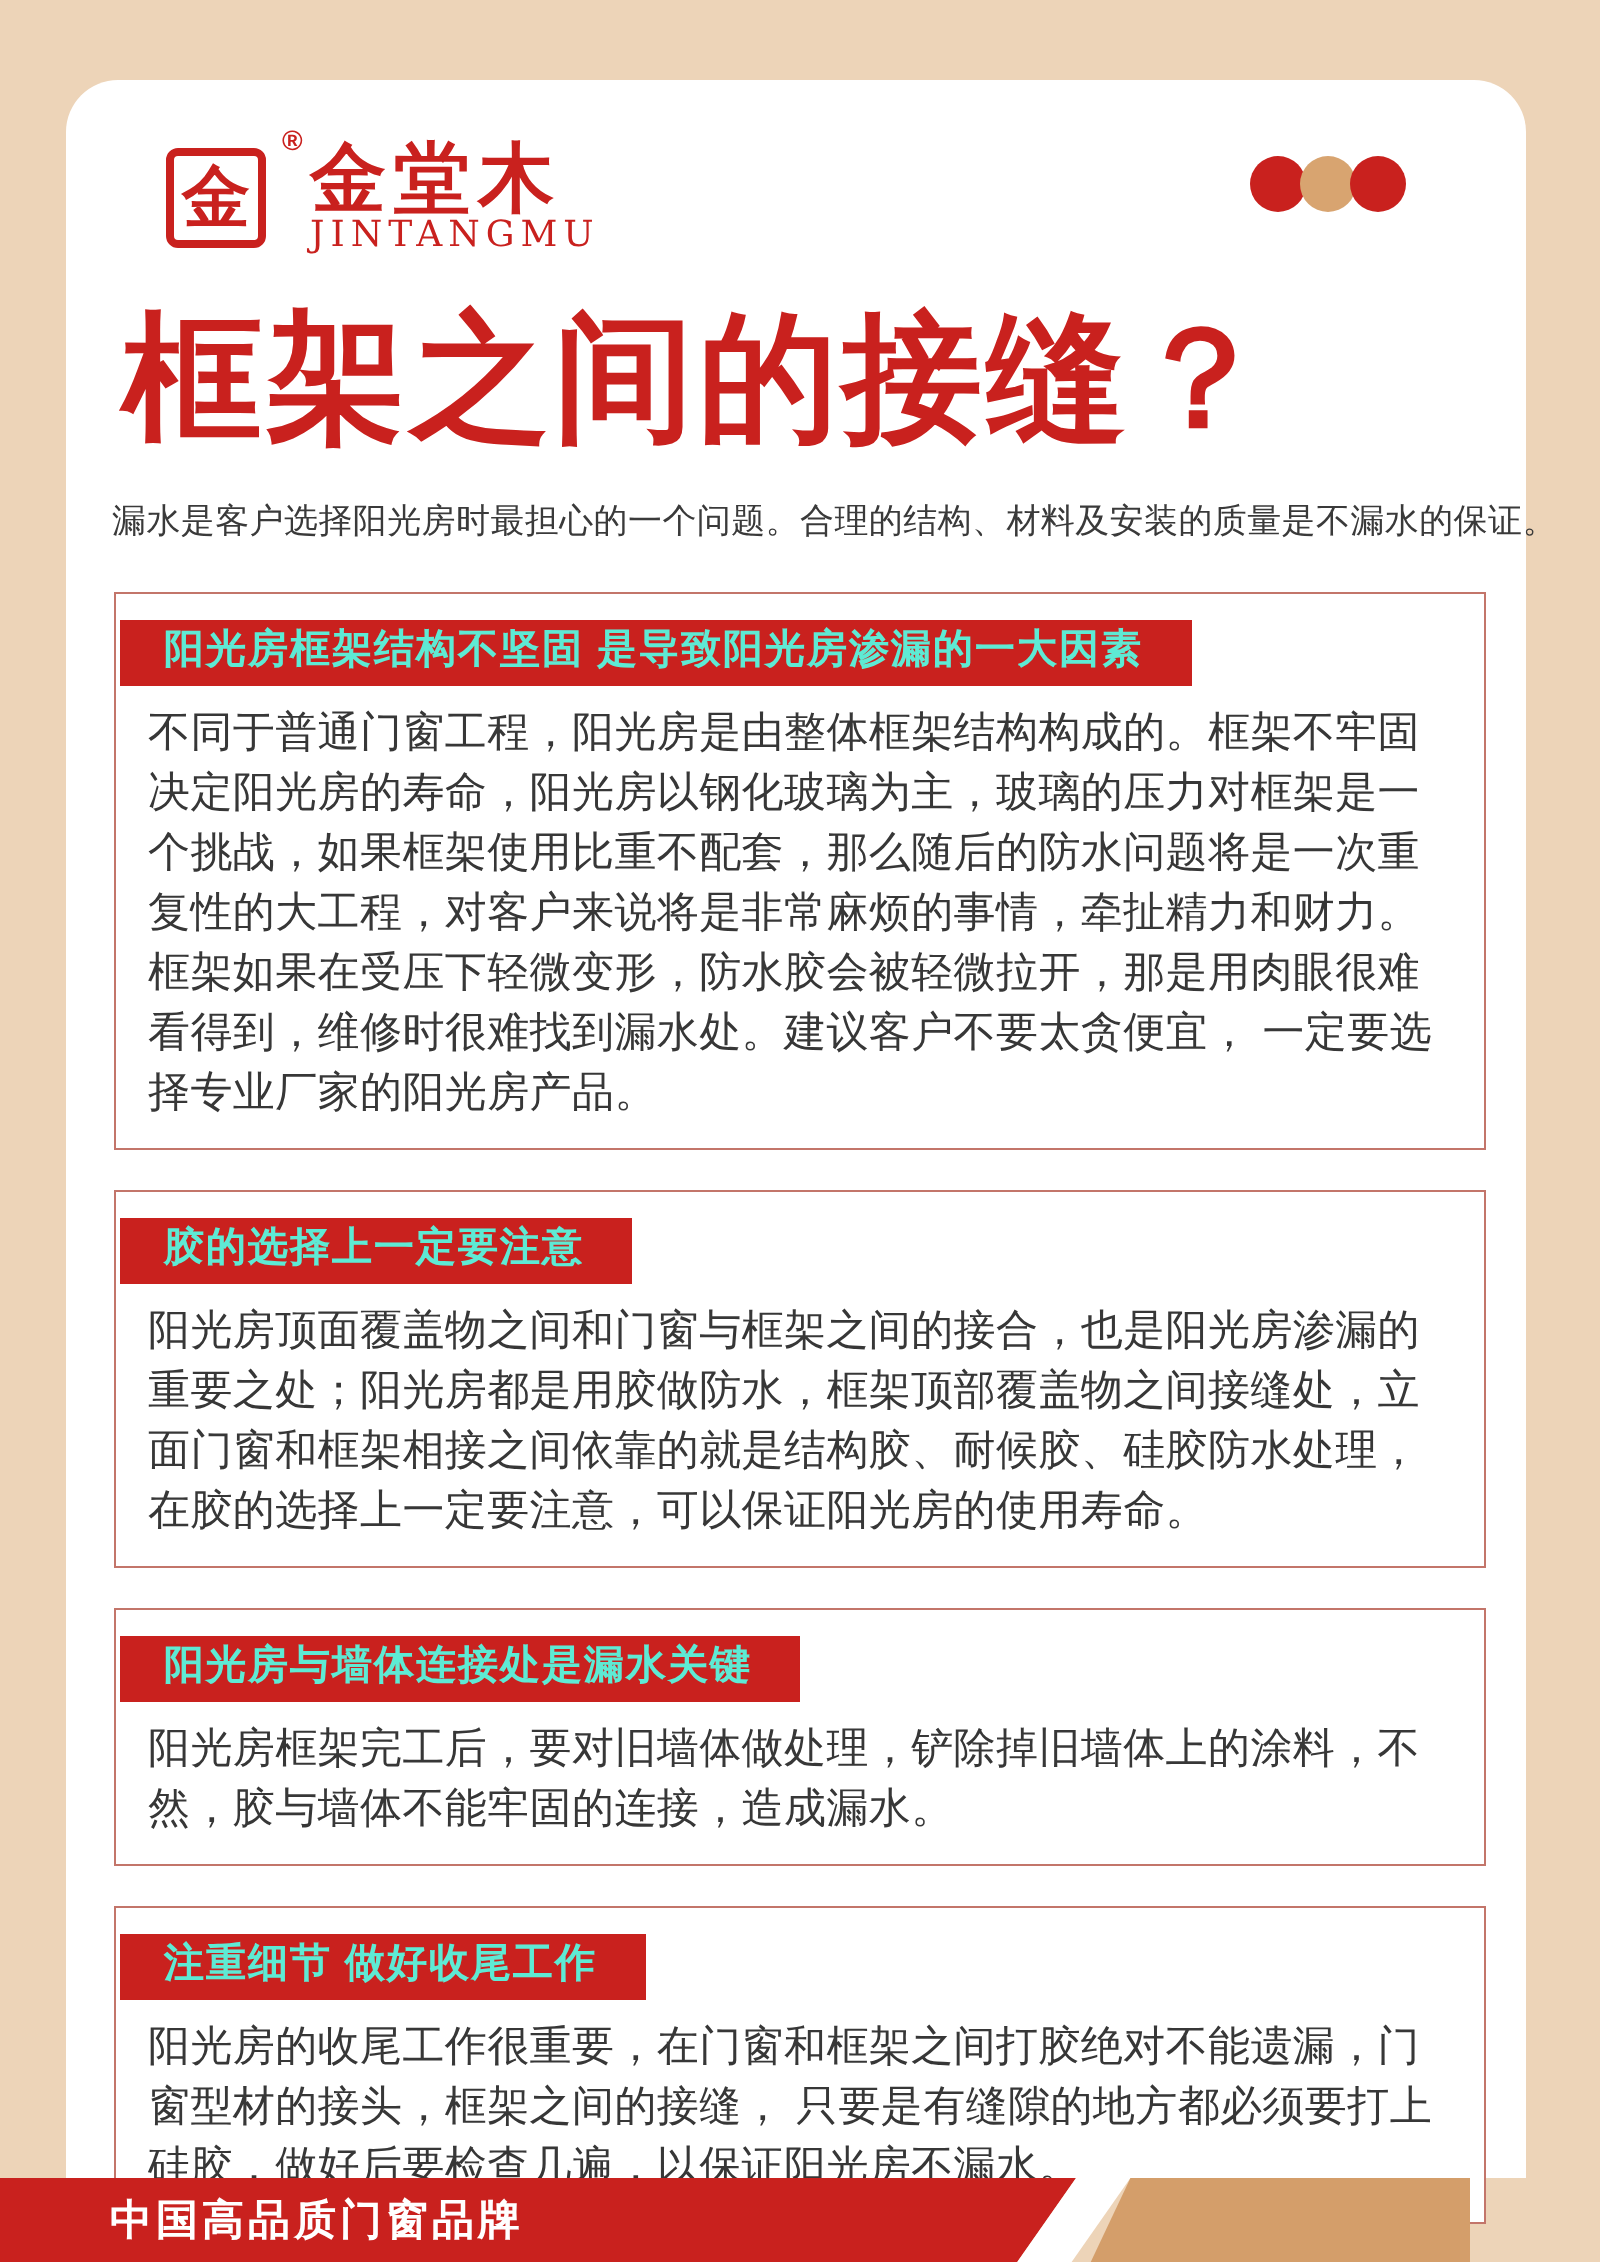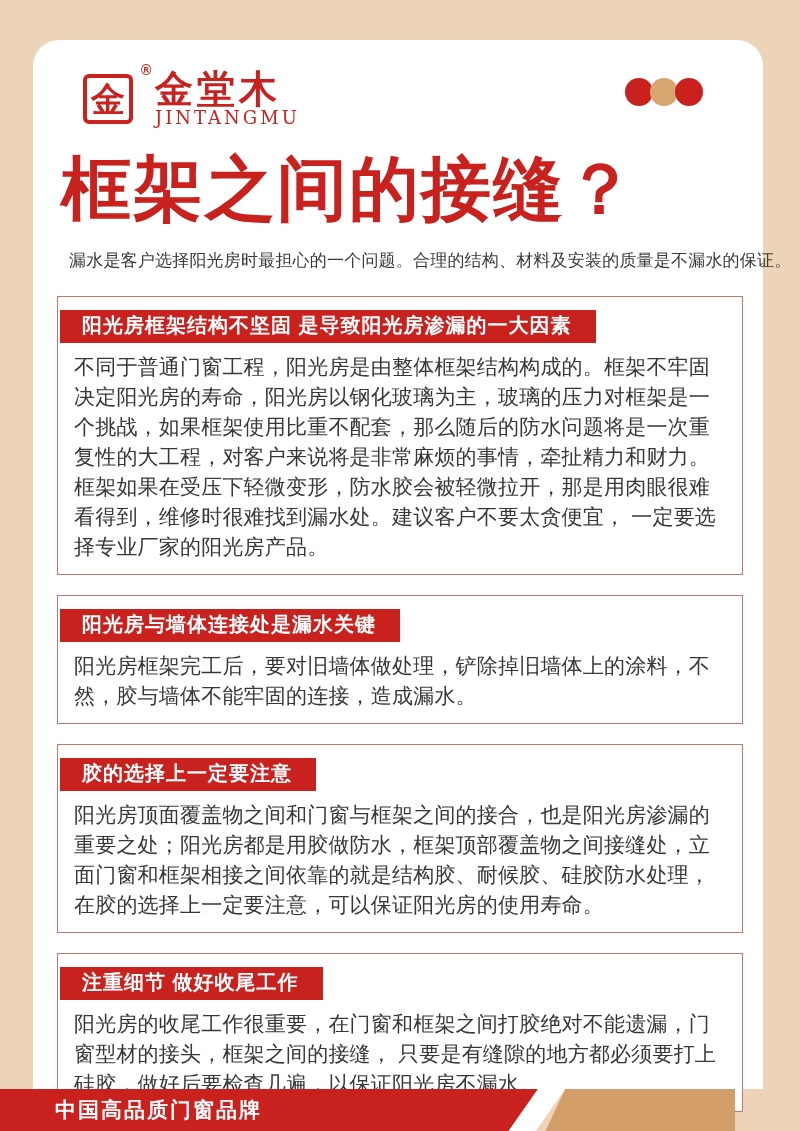--- a/index.html
+++ b/index.html
@@ -43,37 +43,37 @@
   .dot { width:28px; height:28px; border-radius:50%; }
   .dot + .dot { margin-left:-3px; }
 
   
   .title {
     position:absolute; top:110px; left:28px; width:690px;
     font-size:70px; font-weight:900; color:#C9211E;
     letter-spacing:2px; line-height:1.12; white-space:nowrap;
   }
   .subtitle {
-    position:absolute; top:209px; left:36px; width:692px;
+    position:absolute; top:209px; left:23px; width:692px;
     font-size:17px; color:#3a3a3a; letter-spacing:0.2px; white-space:nowrap;
   }
 
   
   .sections { position:absolute; top:256px; left:24px; width:686px; }
   .box {
     box-sizing:border-box;
     border:1px solid #C3756A;
     background:#ffffff;
     margin-bottom:20px;
     padding:13px 0 10px 0;
   }
   .bar {
     display:inline-block;
     margin-left:2px;
-    background:#C9211E; color:#ffffff;
+    background:#C9211E; color:#5eead4;
     font-weight:bold; font-size:20px; letter-spacing:1px;
     padding:4px 24px 6px 22px;
     line-height:1.15;
   }
   .body-text {
     margin:9px 14px 2px 16px;
     font-size:21px; line-height:30px; color:#373737;
     letter-spacing:0.2px;
   }
 
@@ -115,27 +115,27 @@
   <div class="subtitle">漏水是客户选择阳光房时最担心的一个问题。合理的结构、材料及安装的质量是不漏水的保证。</div>
 
   <div class="sections">
 
     <div class="box">
       <span class="bar"><span>阳光房框架结构不坚固 是导致阳光房渗漏的一大因素</span></span>
       <div class="body-text">不同于普通门窗工程，阳光房是由整体框架结构构成的。框架不牢固决定阳光房的寿命，阳光房以钢化玻璃为主，玻璃的压力对框架是一个挑战，如果框架使用比重不配套，那么随后的防水问题将是一次重复性的大工程，对客户来说将是非常麻烦的事情，牵扯精力和财力。框架如果在受压下轻微变形，防水胶会被轻微拉开，那是用肉眼很难看得到，维修时很难找到漏水处。建议客户不要太贪便宜， 一定要选择专业厂家的阳光房产品。</div>
     </div>
 
     <div class="box">
-      <span class="bar"><span>阳光房与墙体连接处是漏水关键</span></span>
-      <div class="body-text">阳光房框架完工后，要对旧墙体做处理，铲除掉旧墙体上的涂料，不然，胶与墙体不能牢固的连接，造成漏水。</div>
+      <span class="bar"><span>胶的选择上一定要注意</span></span>
+      <div class="body-text">阳光房顶面覆盖物之间和门窗与框架之间的接合，也是阳光房渗漏的重要之处；阳光房都是用胶做防水，框架顶部覆盖物之间接缝处，立面门窗和框架相接之间依靠的就是结构胶、耐候胶、硅胶防水处理，在胶的选择上一定要注意，可以保证阳光房的使用寿命。</div>
     </div>
 
     <div class="box">
-      <span class="bar"><span>胶的选择上一定要注意</span></span>
-      <div class="body-text">阳光房顶面覆盖物之间和门窗与框架之间的接合，也是阳光房渗漏的重要之处；阳光房都是用胶做防水，框架顶部覆盖物之间接缝处，立面门窗和框架相接之间依靠的就是结构胶、耐候胶、硅胶防水处理，在胶的选择上一定要注意，可以保证阳光房的使用寿命。</div>
+      <span class="bar"><span>阳光房与墙体连接处是漏水关键</span></span>
+      <div class="body-text">阳光房框架完工后，要对旧墙体做处理，铲除掉旧墙体上的涂料，不然，胶与墙体不能牢固的连接，造成漏水。</div>
     </div>
 
     <div class="box">
       <span class="bar"><span>注重细节 做好收尾工作</span></span>
       <div class="body-text">阳光房的收尾工作很重要，在门窗和框架之间打胶绝对不能遗漏，门窗型材的接头，框架之间的接缝， 只要是有缝隙的地方都必须要打上硅胶，做好后要检查几遍，以保证阳光房不漏水。</div>
     </div>
 
   </div>
 </div>
 

